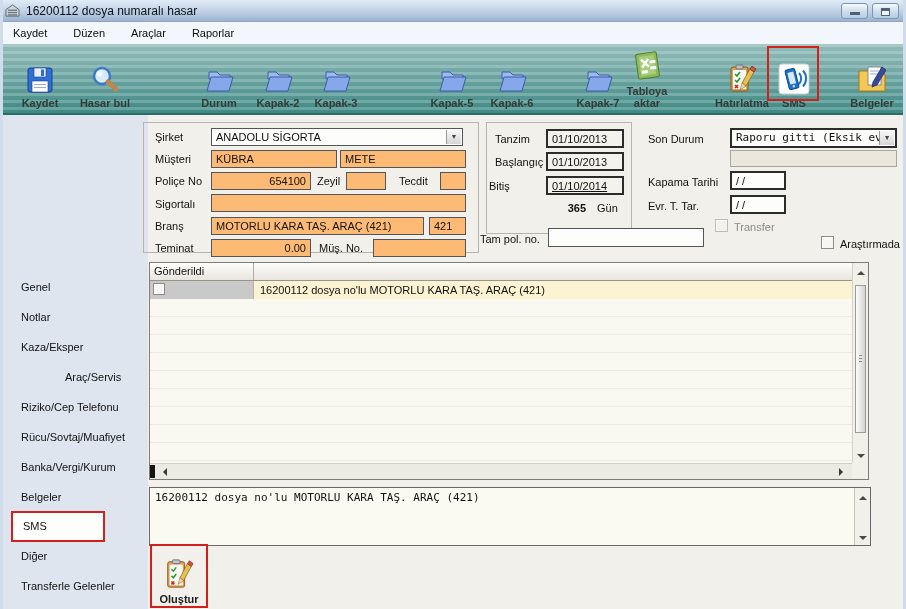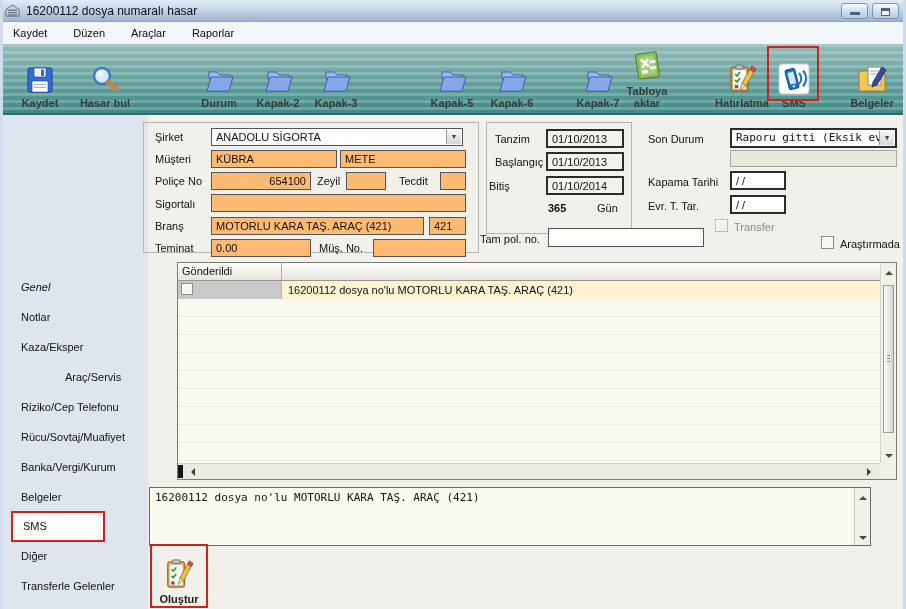--- a/index.html
+++ b/index.html
@@ -44,38 +44,38 @@
     border:2px solid #d2211a; line-height:27px; padding-left:10px; cursor:default; }
 
   
   .grp { position:absolute; border:1px solid #b6b6ae; }
   .lbl { position:absolute; height:16px; line-height:16px; white-space:nowrap; }
   .fld { position:absolute; background:#fdba74; border:1px solid #54555b; height:18px; line-height:16px;
     padding:0 4px; white-space:nowrap; overflow:hidden; }
   .fld2 { border:2px solid #2c2c2c; background:#f4f2ec; }
   .white { background:#fdfdfb; }
   .mono { font-family:"DejaVu Sans Mono", monospace; font-size:11px; }
-  .r { text-align:left; }
+  .r { text-align:right; }
   .droparrow { position:absolute; right:1px; top:1px; bottom:1px; width:15px;
     background:linear-gradient(#f7f7f7,#d6d6d6); border-left:1px solid #9a9a9a;
     display:flex; align-items:center; justify-content:center; font-size:7px; color:#444; }
   .cbx { position:absolute; width:13px; height:13px; background:#f7f6f2; border:1px solid #8c8c88;
     box-shadow:inset 1px 1px 0 #ffffff; }
   .cbx.dis { border-color:#bdbdb6; background:#f2f1ec; }
   .dim { color:#8b8b84; }
   .radiobox { position:absolute; left:818px; top:170px; width:63px; height:53px; background:#fdfdfa;
     border:1px solid #bfccdb; border-radius:6px; padding:3px 0 0 6px; }
   .radio-row { display:flex; align-items:center; height:16px; gap:4px; }
   .rdo { width:11px; height:11px; border:1px solid #7d8c9c; border-radius:50%; background:#fff;
     display:flex; align-items:center; justify-content:center; flex:0 0 auto; }
   .rdo.sel::after { content:""; width:5px; height:5px; border-radius:50%; background:#1a5ac8; }
 
   
   .list { position:absolute; left:146px; top:262px; width:720px; height:218px;
-    border:1px solid #7c7c78; background:#faf9f1;margin-left:28px; }
+    border:1px solid #7c7c78; background:#faf9f1; }
   .lheader { position:absolute; top:0; left:0; right:0; height:18px;
     background:linear-gradient(#fdfdfb,#e7e5dd); border-bottom:1px solid #96948c; display:flex; }
   .hcell { padding:2px 0 0 4px; border-right:1px solid #aeaca4; height:17px; }
   .rowarea { position:absolute; top:18px; left:0; right:16px; bottom:16px;
     background:repeating-linear-gradient(to bottom, #faf9f1 0 17px, #edebdf 17px 18px); }
   .listrow { position:absolute; top:0; left:0; right:0; height:18px; display:flex; }
   .cell-sent { width:104px; background:#c9c9c9; border-right:1px solid #b4b4b0; position:relative; flex:0 0 auto; }
   .cell-sent .cbx { left:3px; top:2px; width:12px; height:12px; }
   .cell-msg { flex:1; background:#fcf3d3; line-height:18px; padding-left:6px; white-space:nowrap; overflow:hidden; }
   .vscroll { position:absolute; top:0; right:0; width:16px; bottom:16px; background:#f1f0e9; border-left:1px solid #d2d1ca; }
@@ -241,21 +241,21 @@
         <line x1="15" y1="9" x2="24" y2="9" stroke="#9ab0cc"></line>
         <line x1="15" y1="12" x2="24" y2="12" stroke="#9ab0cc"></line>
         <path d="M27 5 l4 3 -9 15 -5 2 1 -5 z" fill="#3a4a9a" stroke="#20306a" stroke-width="0.8"></path>
       </svg>
       <span class="cap">Belgeler</span>
     </div>
     <div class="hlbox" style="left:764px;top:2px;width:52px;height:55px;"></div>
   </div>
 
   <div class="sidebar">
-    <div class="snav" style="top:162px;font-style:italic;">Genel</div>
+    <div class="snav" style="top:162px;">Genel</div>
     <div class="snav" style="top:192px;">Notlar</div>
     <div class="snav" style="top:222px;">Kaza/Eksper</div>
     <div class="snav" style="top:252px;margin-left:44px;">Araç/Servis</div>
     <div class="snav" style="top:282px;">Riziko/Cep Telefonu</div>
     <div class="snav" style="top:312px;">Rücu/Sovtaj/Muafiyet</div>
     <div class="snav" style="top:342px;">Banka/Vergi/Kurum</div>
     <div class="snav" style="top:372px;">Belgeler</div>
     <div class="snav-sel" style="top:396px;">SMS</div>
     <div class="snav" style="top:431px;">Diğer</div>
     <div class="snav" style="top:461px;">Transferle Gelenler</div>
@@ -285,21 +285,21 @@
   <div class="fld r" style="left:208px;top:239px;width:100px;">0.00</div>
   <div class="lbl" style="left:316px;top:240px;">Müş. No.</div>
   <div class="fld" style="left:370px;top:239px;width:93px;"></div>
 
   <div class="grp" style="left:483px;top:122px;width:146px;height:112px;"></div>
   <div class="lbl" style="left:492px;top:131px;">Tanzim</div>
   <div class="fld fld2" style="left:543px;top:129px;width:78px;height:19px;">01/10/2013</div>
   <div class="lbl" style="left:492px;top:154px;">Başlangıç</div>
   <div class="fld fld2" style="left:543px;top:152px;width:78px;height:19px;">01/10/2013</div>
   <div class="lbl" style="left:486px;top:178px;">Bitiş</div>
-  <div class="fld fld2" style="left:543px;top:176px;width:78px;height:19px;">01/10/2014</div>
+  <div class="fld fld2" style="left:543px;top:176px;width:78px;height:19px;text-decoration:underline;">01/10/2014</div>
   <div class="lbl r" style="left:545px;top:200px;width:38px;font-weight:bold;">365</div>
   <div class="lbl" style="left:594px;top:200px;">Gün</div>
   <div class="lbl" style="left:477px;top:231px;">Tam pol. no.</div>
   <div class="fld white" style="left:545px;top:228px;width:156px;height:19px;"></div>
 
   <div class="lbl" style="left:645px;top:131px;">Son Durum</div>
   <div class="fld fld2 white mono" style="left:727px;top:128px;width:167px;height:20px;">
     <span>Raporu gitti (Eksik evr</span>
     <span class="droparrow">▼</span>
   </div>

